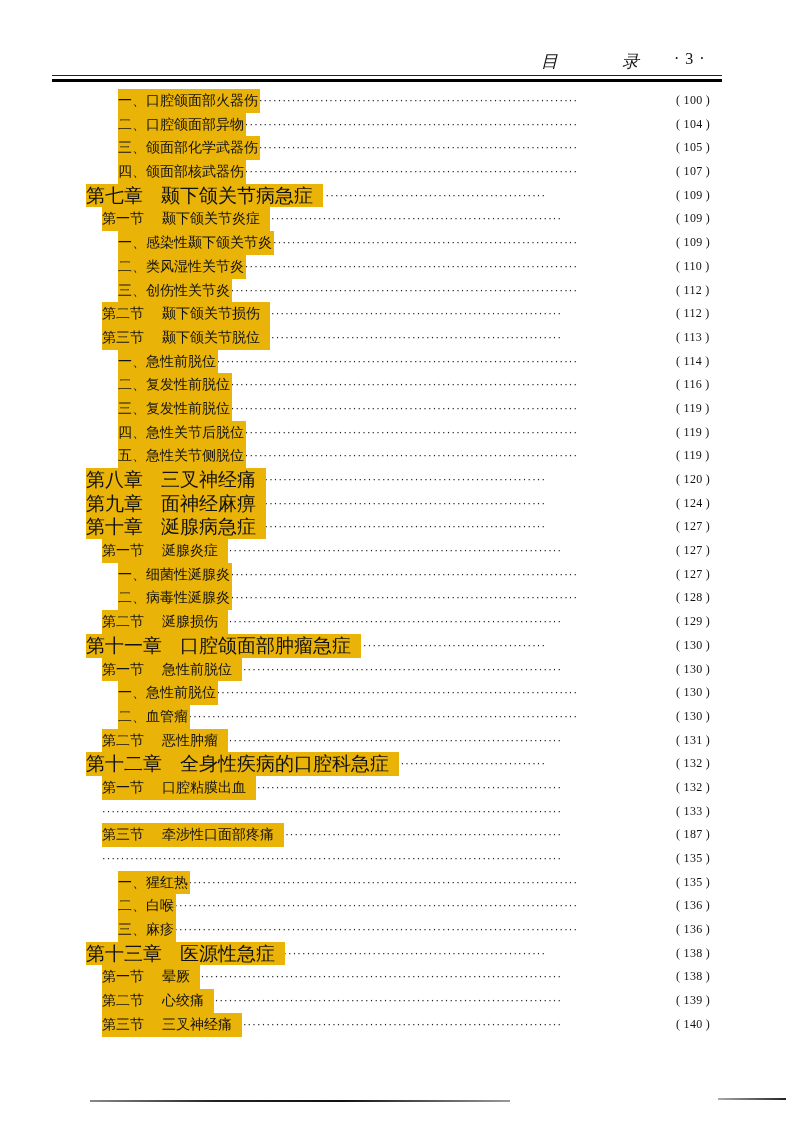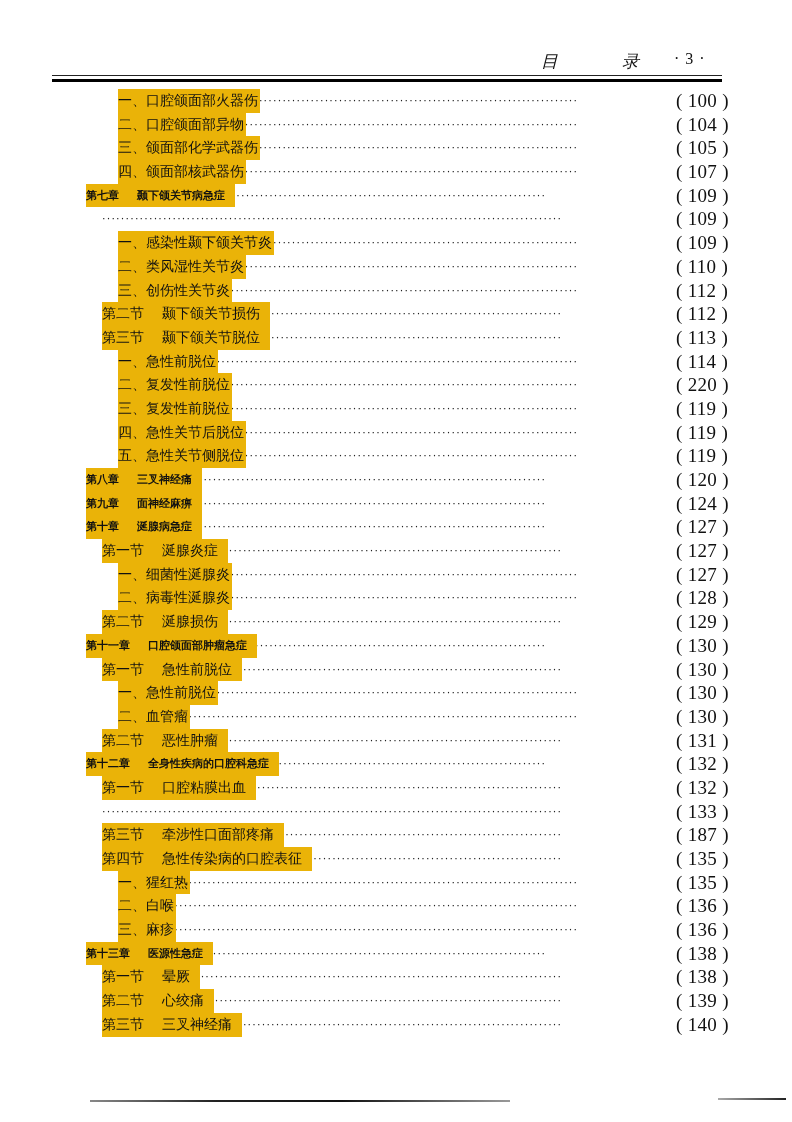--- a/index.html
+++ b/index.html
@@ -40,25 +40,25 @@
       position: absolute; top: 0; height: 23.7px; display: flex; align-items: center;
       right: 118px; overflow: hidden;
     }
     .row .label { background: #eab308; padding-right: 2px; position: relative; z-index: 1; }
     .row .dots {
       position: absolute; left: 0; right: 0; top: 0; height: 23.7px;
       overflow: hidden; color: #222; letter-spacing: 1.2px; font-size: 11px;
       font-family: "DejaVu Sans", sans-serif;
     }
     .row .page {
-      position: absolute; left: 676px; top: 0; width: 60px; font-size: 19px;
+      position: absolute; left: 676px; top: 0; width: 60px; font-size: 12px;
       font-family: "Liberation Serif", serif; letter-spacing: 0.3px;
     }
     .lvl-chapter .lead { left: 86px; }
-    .lvl-chapter .label { font-weight: bold; font-family: "DejaVu Sans", sans-serif; font-size: 11px; }
+    .lvl-chapter .label { font-weight: normal; font-family: "DejaVu Sans", sans-serif; font-size: 19px; }
     .lvl-section .lead { left: 102px; }
     .lvl-item .lead { left: 118px; }
     .gap { display: inline-block; width: 18px; }
     .footer-line {
       position: absolute; left: 90px; top: 1100px; width: 420px; height: 2px;
       background: linear-gradient(to right, #888, #222 30%, #111 60%, #999);
     }
     .footer-line-right {
       position: absolute; left: 718px; top: 1098px; width: 68px; height: 2px;
       background: linear-gradient(to right, #aaa, #222);
@@ -107,20 +107,21 @@
     <div class="row lvl-chapter">
       <div class="lead">
         <span class="dots">··································································································</span>
         <span class="label"><span>第七章</span><span class="gap"></span><span>颞下颌关节病急症</span><span class="gap" style="width: 8px;"></span></span>
       </div>
       <span class="page">( 109 )</span>
     </div>
     <div class="row lvl-section">
       <div class="lead">
         <span class="dots">··································································································</span>
+        <span class="label"><span>第一节</span><span class="gap"></span><span>颞下颌关节炎症</span><span class="gap" style="width: 8px;"></span></span>
       </div>
       <span class="page">( 109 )</span>
     </div>
     <div class="row lvl-item">
       <div class="lead">
         <span class="dots">··································································································</span>
         <span class="label"><span>一、感染性颞下颌关节炎</span></span>
       </div>
       <span class="page">( 109 )</span>
     </div>
@@ -157,21 +158,21 @@
         <span class="dots">··································································································</span>
         <span class="label"><span>一、急性前脱位</span></span>
       </div>
       <span class="page">( 114 )</span>
     </div>
     <div class="row lvl-item">
       <div class="lead">
         <span class="dots">··································································································</span>
         <span class="label"><span>二、复发性前脱位</span></span>
       </div>
-      <span class="page">( 220 )</span>
+      <span class="page">( 116 )</span>
     </div>
     <div class="row lvl-item">
       <div class="lead">
         <span class="dots">··································································································</span>
         <span class="label"><span>三、复发性前脱位</span></span>
       </div>
       <span class="page">( 119 )</span>
     </div>
     <div class="row lvl-item">
       <div class="lead">
@@ -294,21 +295,20 @@
     <div class="row lvl-section">
       <div class="lead">
         <span class="dots">··································································································</span>
         <span class="label"><span>第三节</span><span class="gap"></span><span>牵涉性口面部疼痛</span><span class="gap" style="width: 8px;"></span></span>
       </div>
       <span class="page">( 187 )</span>
     </div>
     <div class="row lvl-section">
       <div class="lead">
         <span class="dots">··································································································</span>
-        <span class="label"><span>第四节</span><span class="gap"></span><span>急性传染病的口腔表征</span><span class="gap" style="width: 8px;"></span></span>
       </div>
       <span class="page">( 135 )</span>
     </div>
     <div class="row lvl-item">
       <div class="lead">
         <span class="dots">··································································································</span>
         <span class="label"><span>一、猩红热</span></span>
       </div>
       <span class="page">( 135 )</span>
     </div>

